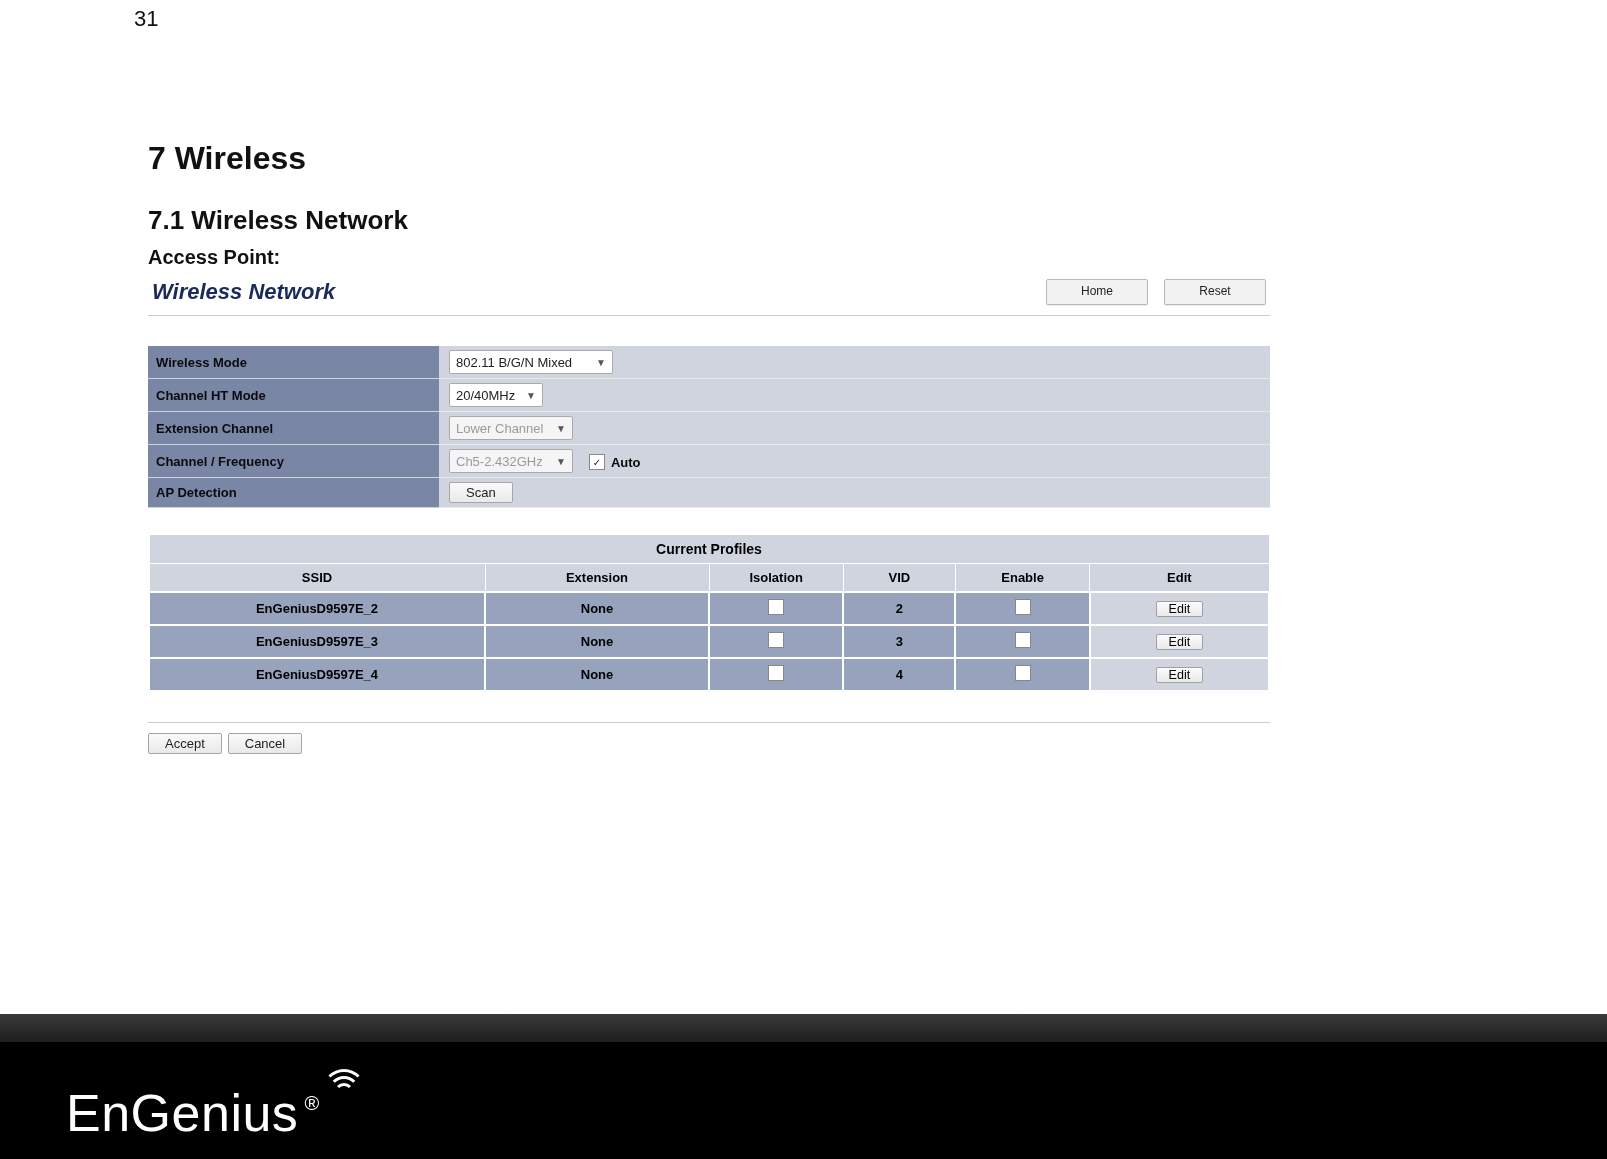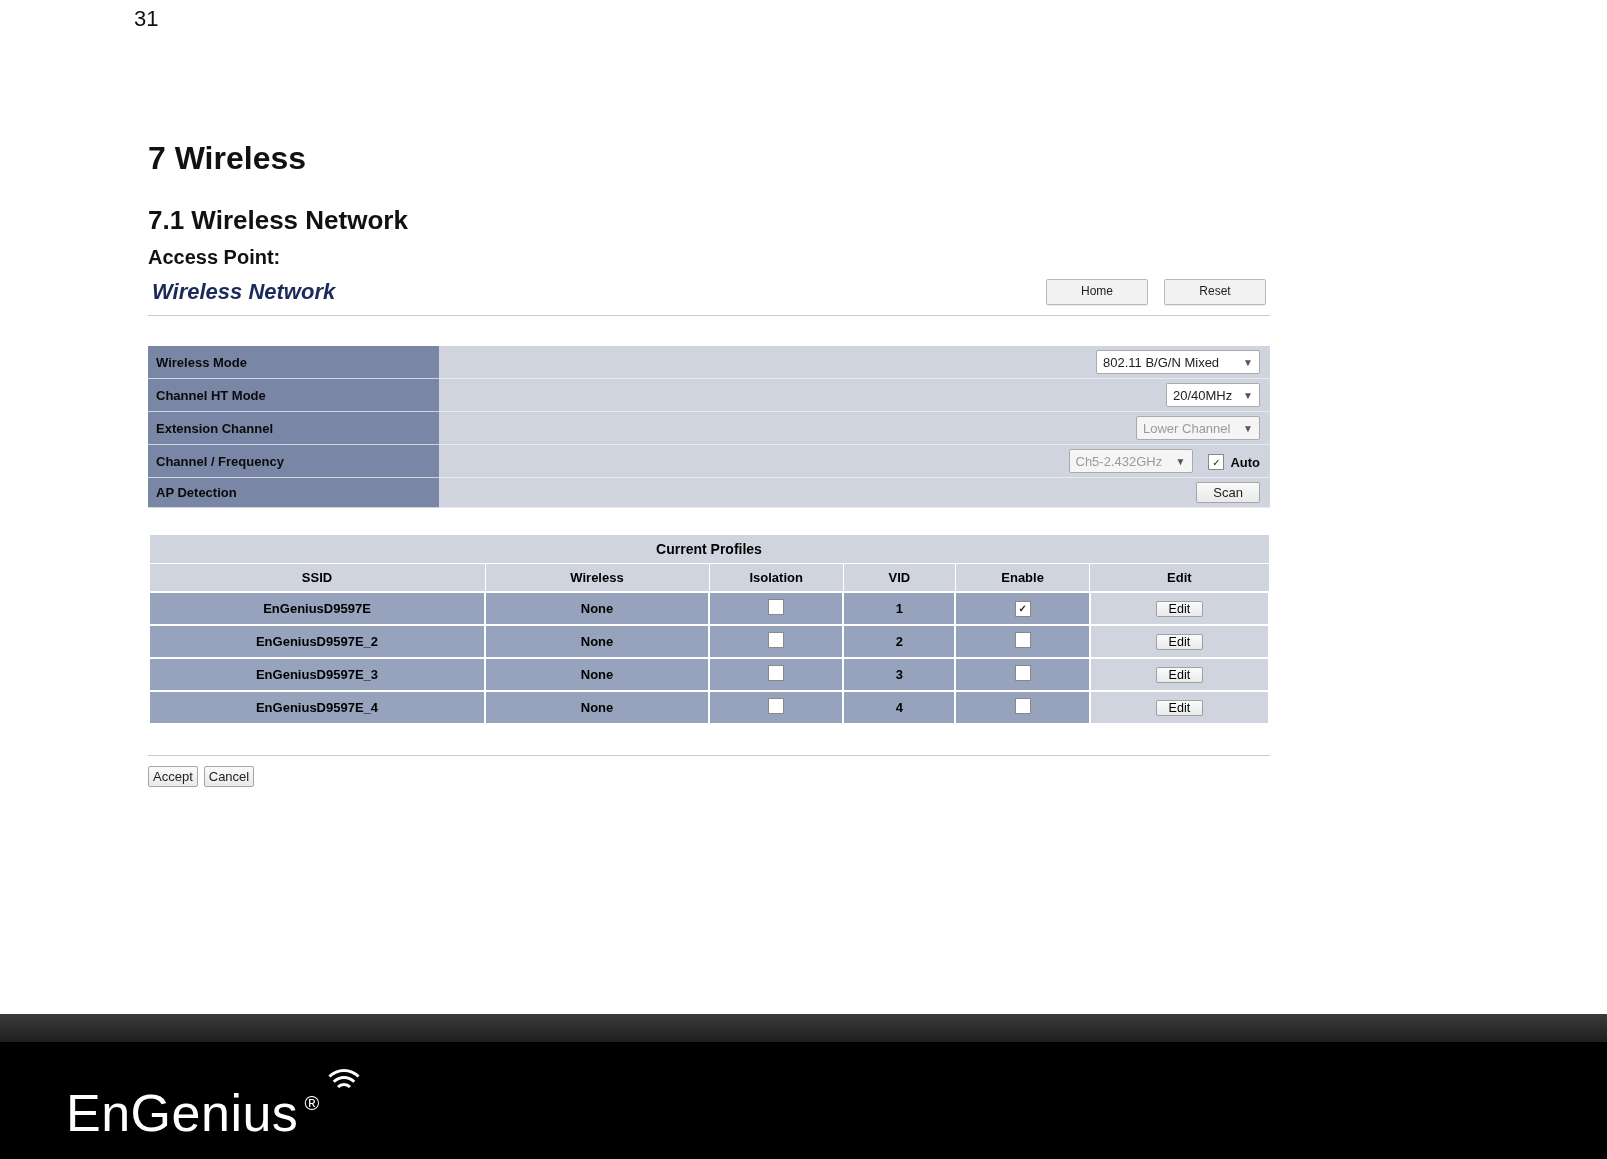--- a/index.html
+++ b/index.html
@@ -96,21 +96,20 @@
     font-weight: 700;
     font-size: 13px;
     padding: 6px 8px;
     width: 275px;
     border-bottom: 1px solid #cfd4de;
   }
   .settings-table td.value-cell {
     background: #cfd4de;
     padding: 4px 10px;
     border-bottom: 1px solid #e7e9ef;
-    text-align: right;
   }
   .select {
     display: inline-flex;
     align-items: center;
     justify-content: space-between;
     height: 22px;
     background: #fff;
     border: 1px solid #aaa;
     border-radius: 2px;
     padding: 0 6px;
@@ -198,21 +197,21 @@
   }
   .hr {
     border-top: 1px solid #ccc;
     margin-top: 30px;
   }
   .bottom-btns {
     margin-top: 10px;
     display: flex;
     gap: 6px;
   }
-  .bottom-btns .btn { padding: 2px 4px; font-size: 13px; }
+  .bottom-btns .btn { padding: 2px 16px; font-size: 13px; }
   
   .footer {
     position: absolute;
     left: 0;
     bottom: 0;
     width: 1607px;
     height: 145px;
     background: #000;
     color: #fff;
   }
@@ -333,33 +332,25 @@
         </table>
 
       <div class="profiles-wrap">
         <table class="profiles-table">
           <tbody>
               <tr>
             <th class="section" colspan="6">Current Profiles</th>
           </tr>
           <tr>
             <th style="width:30%">SSID</th>
-            <th style="width:20%">Wireless</th>
+            <th style="width:20%">Extension</th>
             <th style="width:12%">Isolation</th>
             <th style="width:10%">VID</th>
             <th style="width:12%">Enable</th>
             <th style="width:16%">Edit</th>
-          </tr>
-          <tr>
-            <td>EnGeniusD9597E</td>
-            <td>None</td>
-            <td><span class="cb"></span></td>
-            <td>1</td>
-            <td><span class="cb checked"></span></td>
-            <td class="edit-col"><span class="edit-btn">Edit</span></td>
           </tr>
           <tr>
             <td>EnGeniusD9597E_2</td>
             <td>None</td>
             <td><span class="cb"></span></td>
             <td>2</td>
             <td><span class="cb"></span></td>
             <td class="edit-col"><span class="edit-btn">Edit</span></td>
           </tr>
           <tr>

